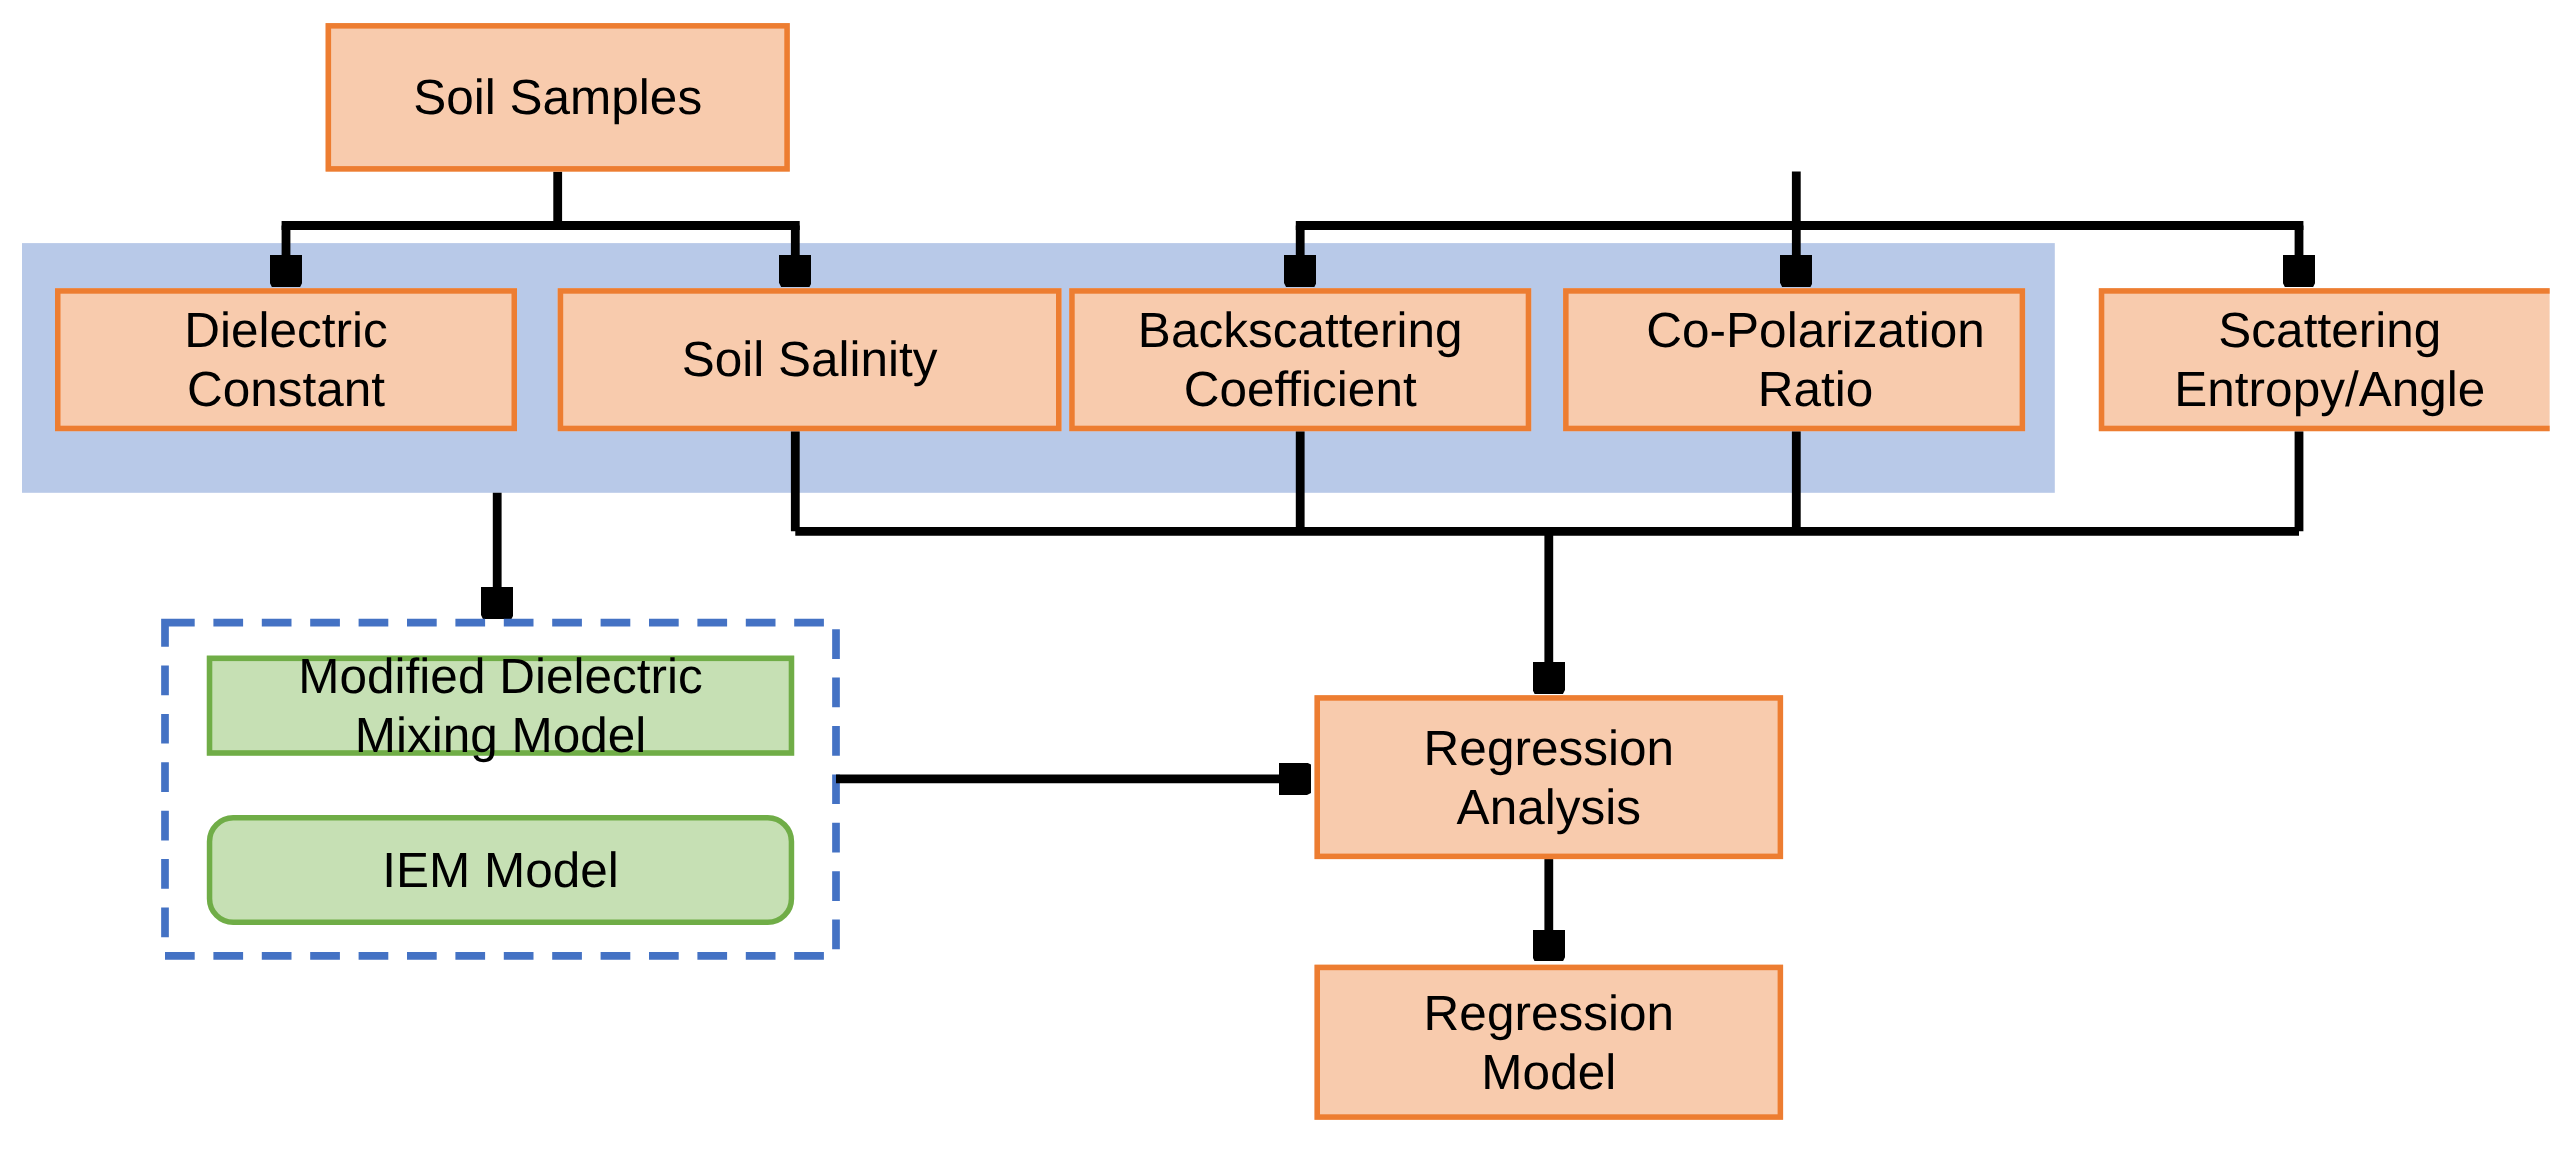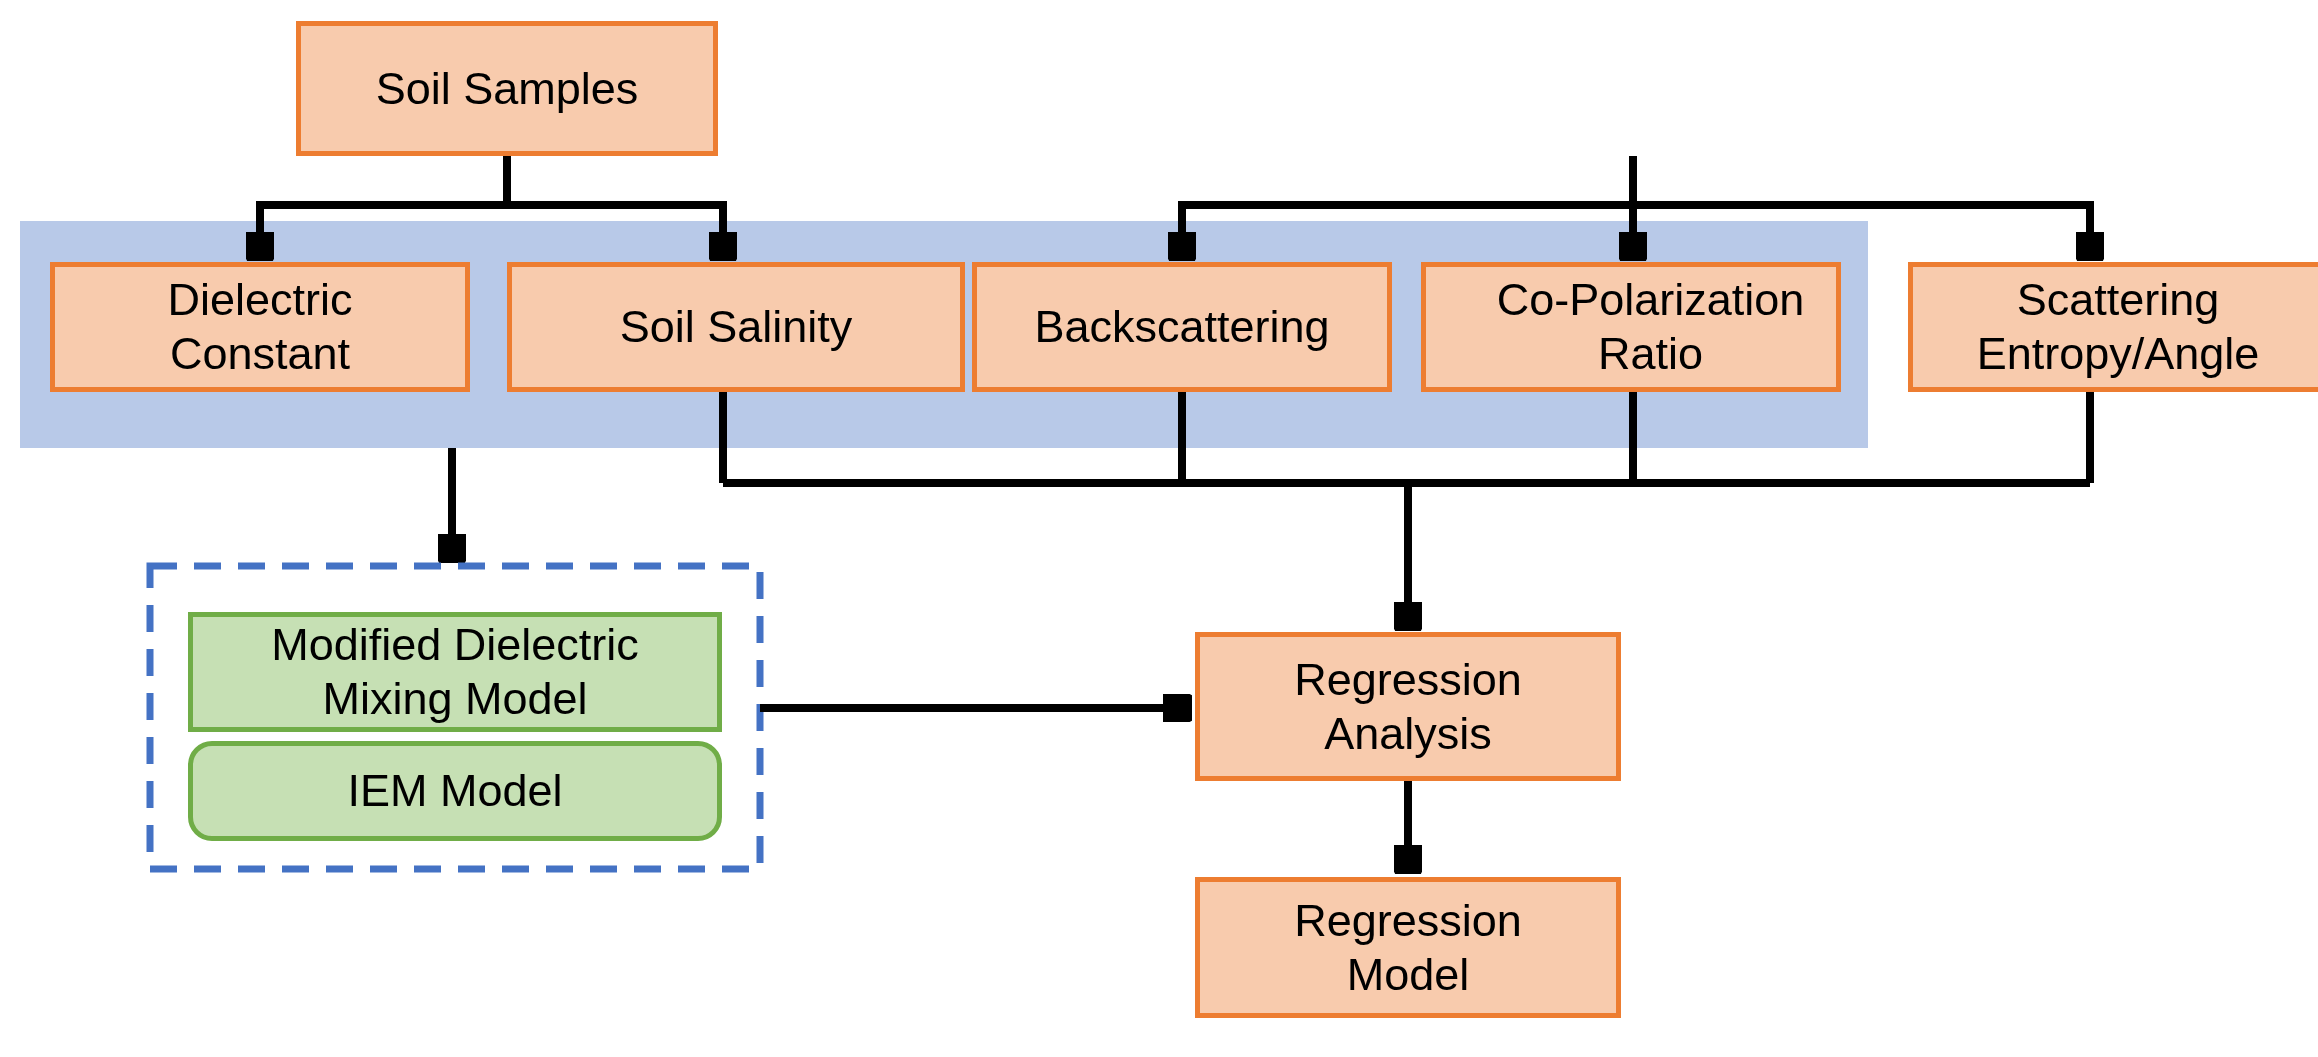--- a/index.html
+++ b/index.html
@@ -57,21 +57,21 @@
     border: 5px solid var(--green_border, #70AD47);
   }
   
   .n-soil-samples   { left: 296px;  top: 21px;  width: 422px; height: 135px; align-items: center; }
   .n-quad-pol       { left: 1422px; top: 21px;  width: 423px; height: 135px; }
   .n-dielectric     { left: 50px;   top: 262px; width: 420px; height: 130px; }
   .n-salinity       { left: 507px;  top: 262px; width: 458px; height: 130px; }
   .n-backscatter    { left: 972px;  top: 262px; width: 420px; height: 130px; }
   .n-copol          { left: 1421px; top: 262px; width: 420px; height: 130px; padding-left: 39px; }
   .n-scattering     { left: 1880px; top: 262px; width: 420px; height: 130px; margin-left: 28px; }
-  .n-mixing-model   { left: 188px;  top: 612px; width: 534px; height: 120px; text-align: center; }
+  .n-mixing-model   { left: 188px;  top: 596px; width: 534px; height: 91px; text-align: center; }
   .n-iem-model      { left: 188px;  top: 741px; width: 534px; height: 100px; border-radius: 24px; }
   .n-reg-analysis   { left: 1195px; top: 632px; width: 426px; height: 149px; }
   .n-reg-model      { left: 1195px; top: 877px; width: 426px; height: 141px; }
 </style>
 </head>
 <body>
 
 <div class="canvas">
 
   <div class="band"></div>
@@ -115,20 +115,21 @@
     <span>Constant</span>
   </div>
 
   <div class="node orange n-salinity">
     <span>Soil Salinity</span>
     <span></span>
   </div>
 
   <div class="node orange n-backscatter">
     <span>Backscattering</span>
+    <span>Coefficient</span>
   </div>
 
   <div class="node orange n-copol">
     <span>Co-Polarization</span>
     <span>Ratio</span>
   </div>
 
   <div class="node orange n-scattering">
     <span>Scattering</span>
     <span>Entropy/Angle</span>

